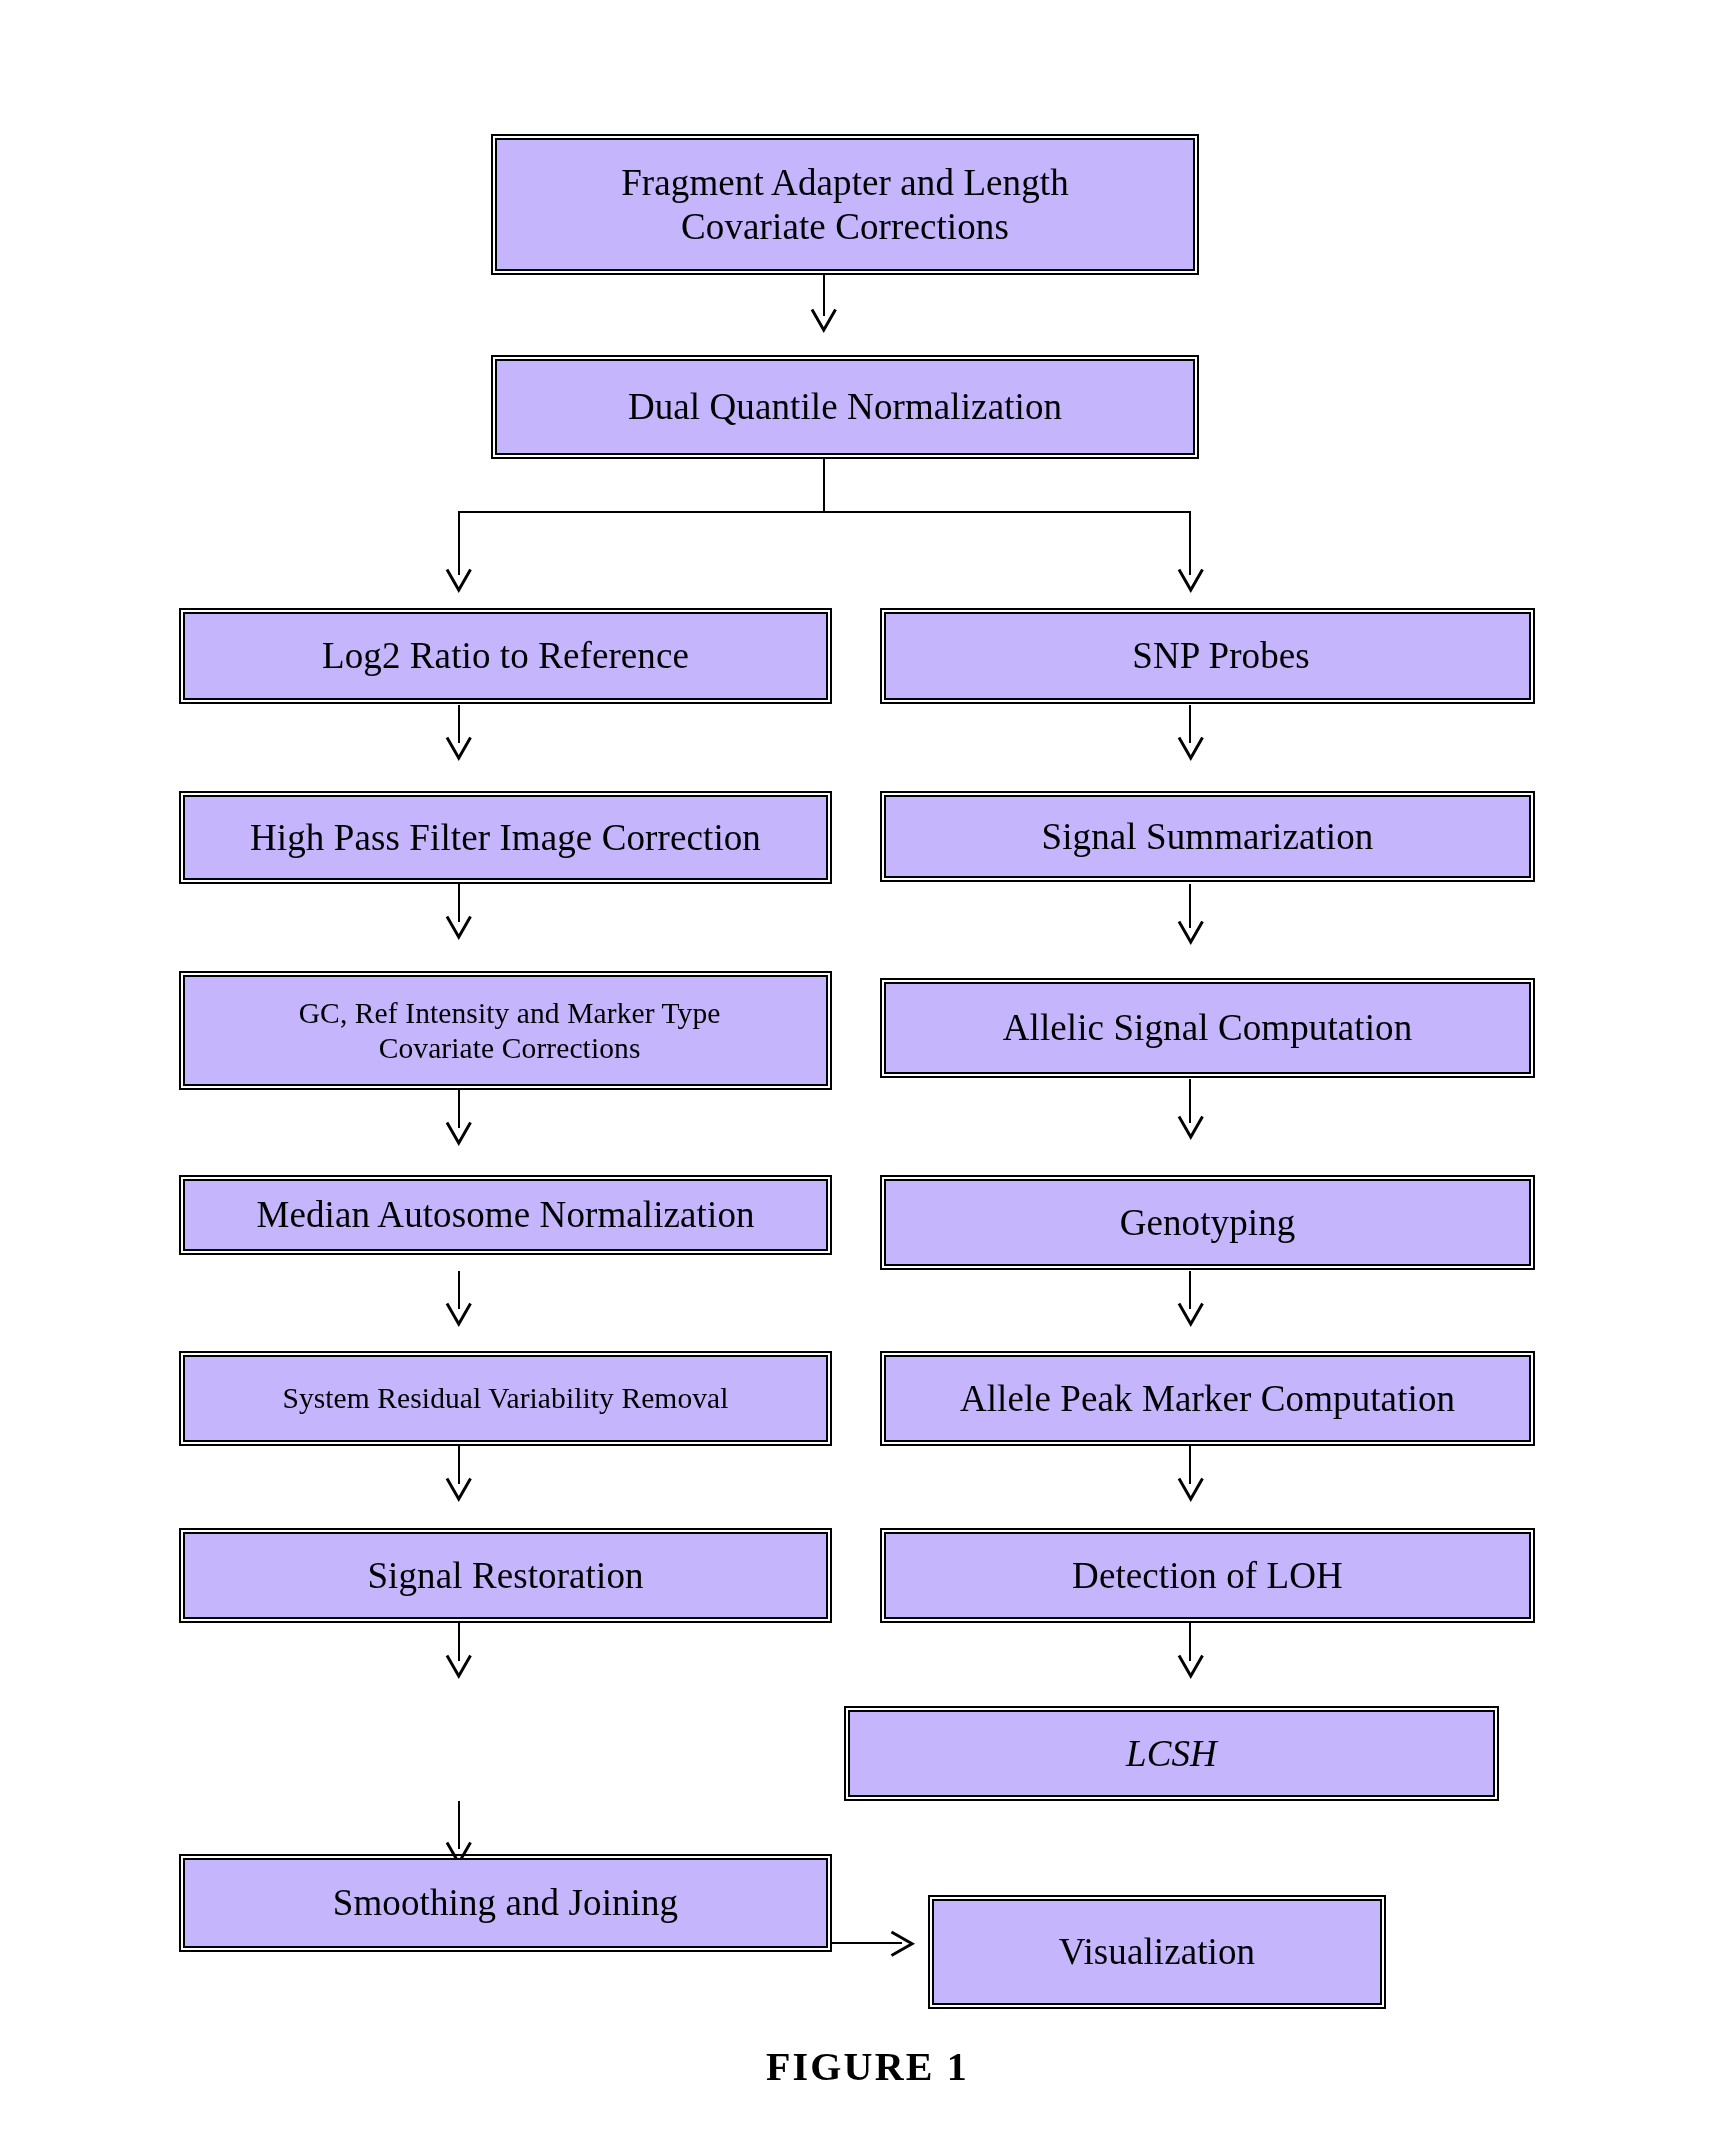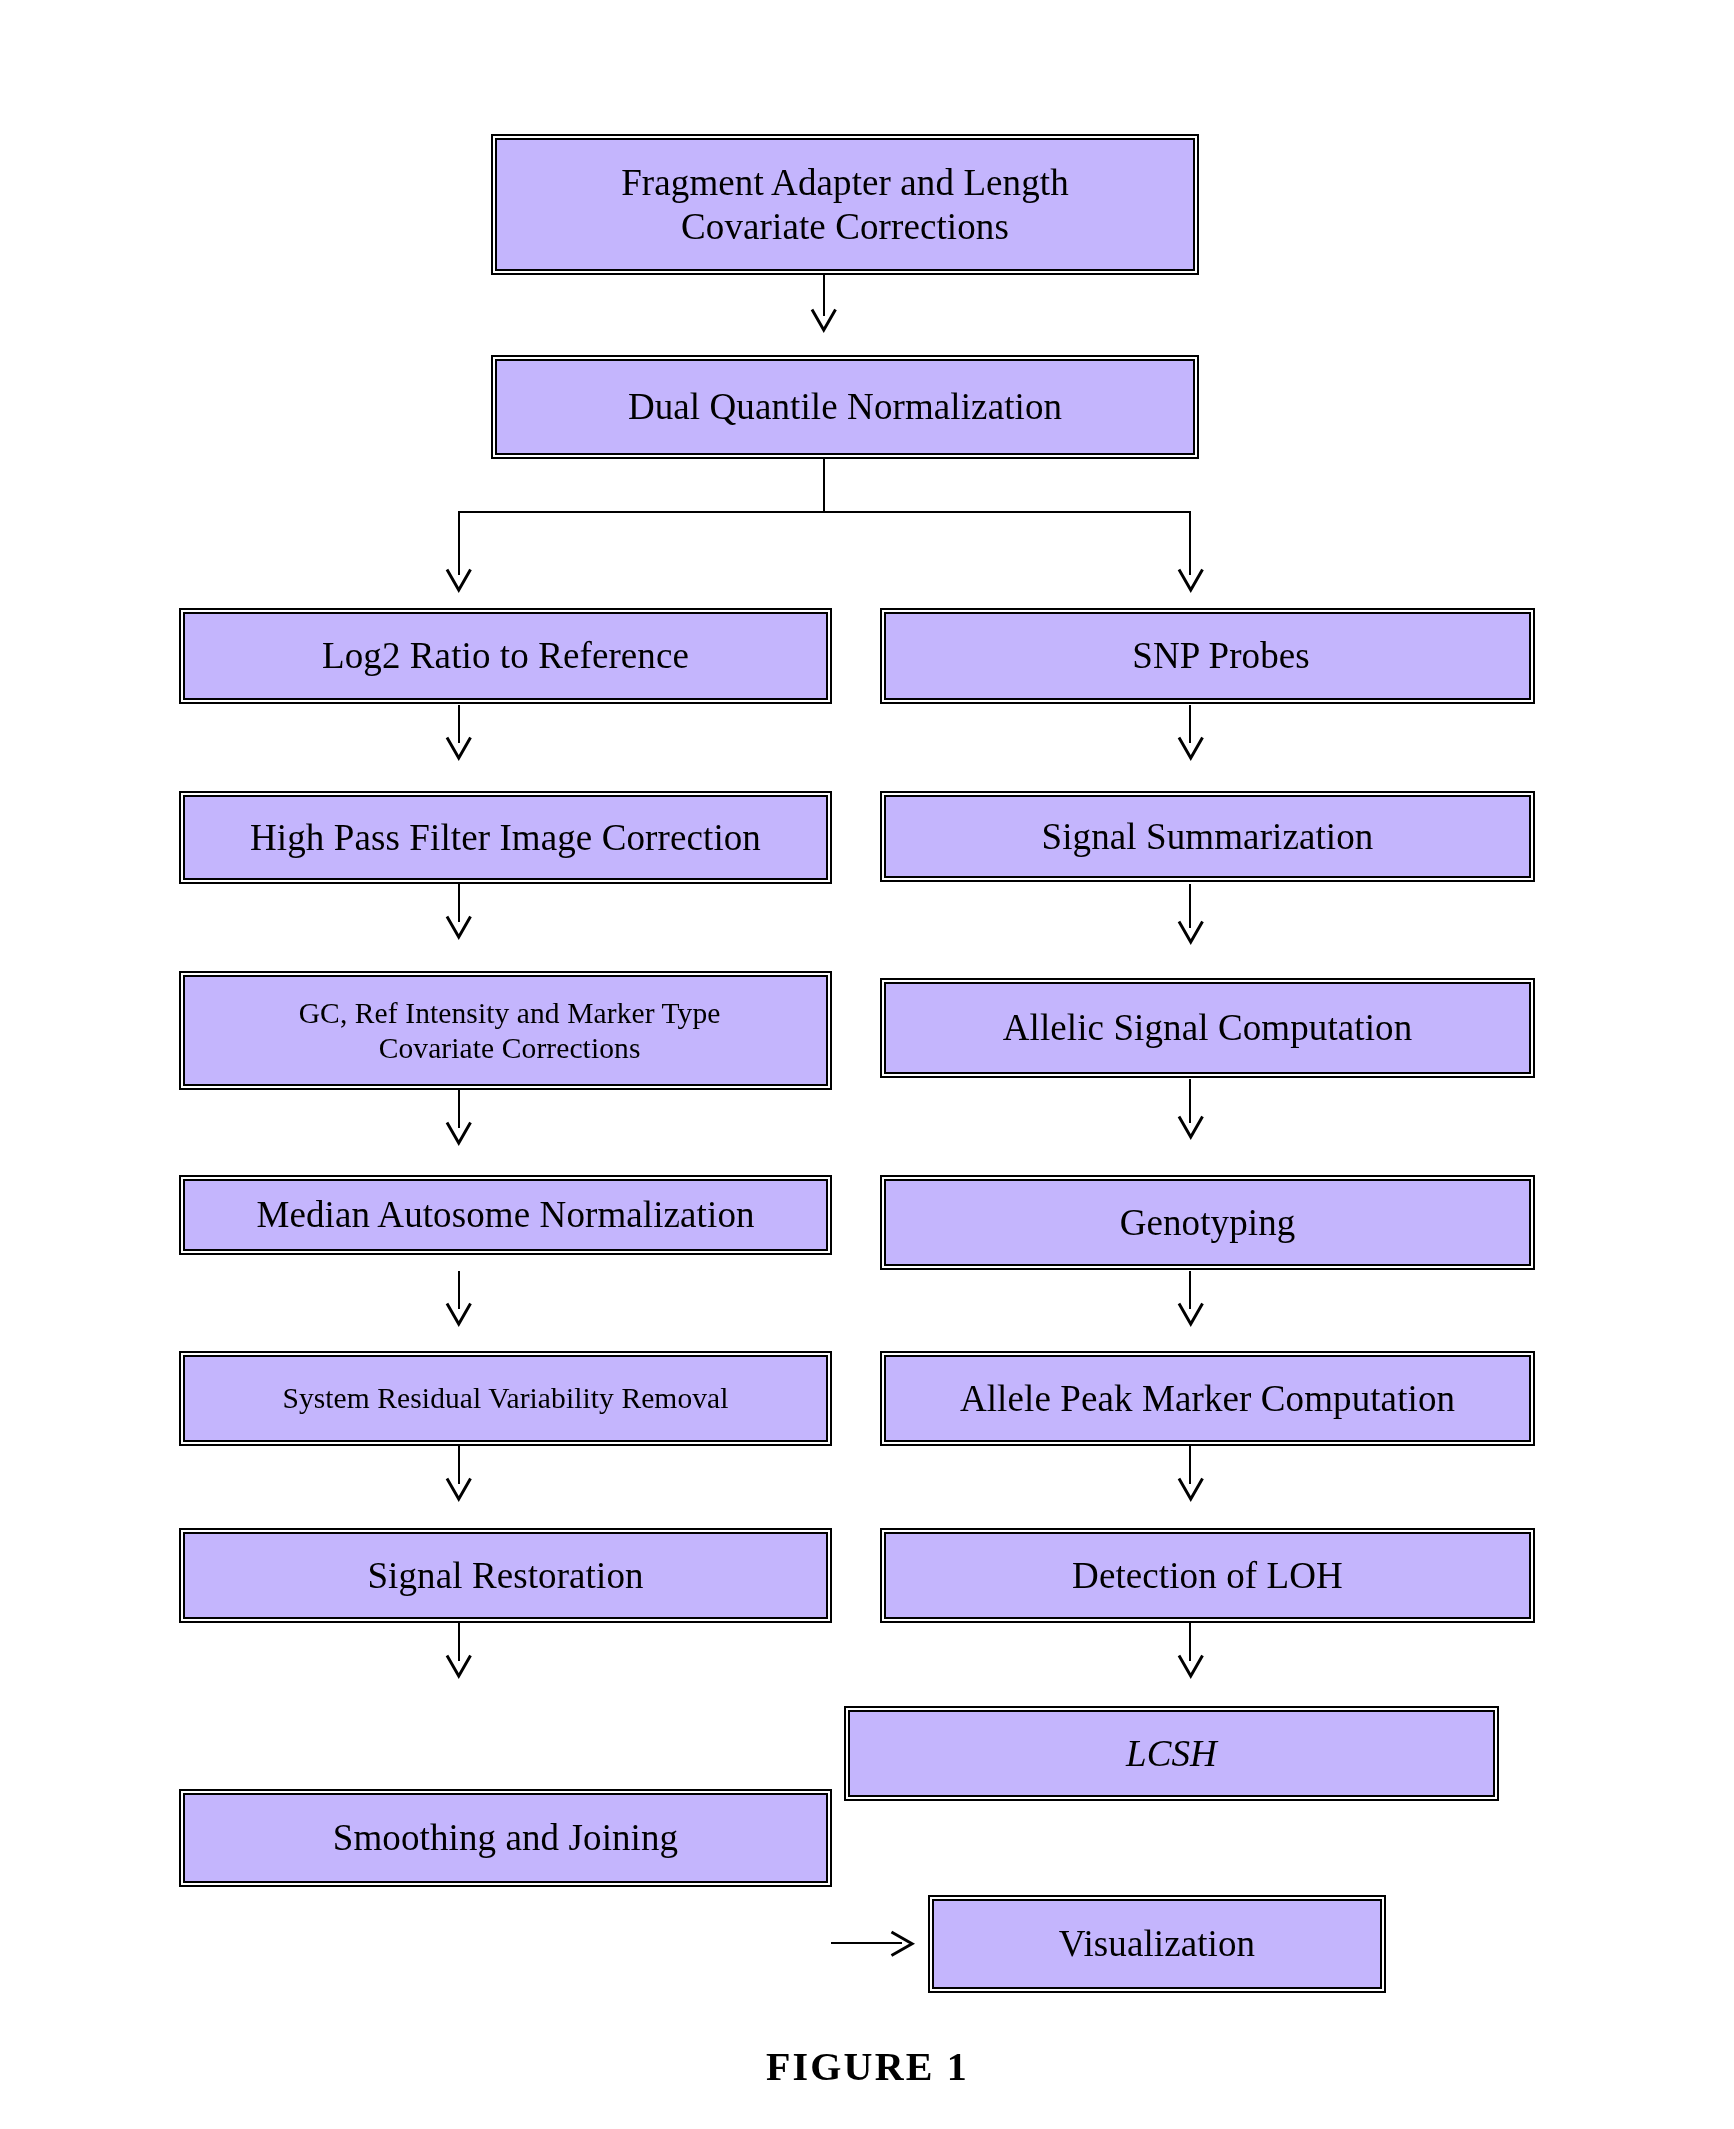--- a/index.html
+++ b/index.html
@@ -175,32 +175,32 @@
       </svg>
   </div>
 
   <div class="vline" style="left:458px; top:1801px; height:48px;"></div>
   <div class="arrow-down" style="left:444px; top:1841px;">
     <svg viewBox="0 0 40 34" width="29.5" height="25">
         <polyline points="4,2 20,30 36,2" fill="none" stroke="#000" stroke-width="4"></polyline>
       </svg>
   </div>
 
-  <div class="node" style="left:183px; top:1793px; width:645px; height:90px;">
+  <div class="node" style="left:183px; top:1858px; width:645px; height:90px;">
     <span class="label">Smoothing and Joining</span>
   </div>
 
   <div class="hline" style="left:831px; top:1942px; width:71px;"></div>
   <div class="arrow-right" style="left:890px; top:1929px;">
     <svg viewBox="0 0 34 40" width="25" height="29.5">
         <polyline points="2,4 30,20 2,36" fill="none" stroke="#000" stroke-width="4"></polyline>
       </svg>
   </div>
 
-  <div class="node" style="left:932px; top:1899px; width:450px; height:90px;text-align:center;">
+  <div class="node" style="left:932px; top:1899px; width:450px; height:106px;text-align:center;">
     <span class="label">Visualization</span>
   </div>
 
   <div class="node" style="left:884px; top:612px; width:647px; height:88px;padding-left:39px;">
     <span class="label">SNP Probes</span>
   </div>
   <div class="vline" style="left:1189px; top:705px; height:38px;"></div>
   <div class="arrow-down" style="left:1176px; top:736px;">
     <svg viewBox="0 0 40 34" width="29.5" height="25">
         <polyline points="4,2 20,30 36,2" fill="none" stroke="#000" stroke-width="4"></polyline>

